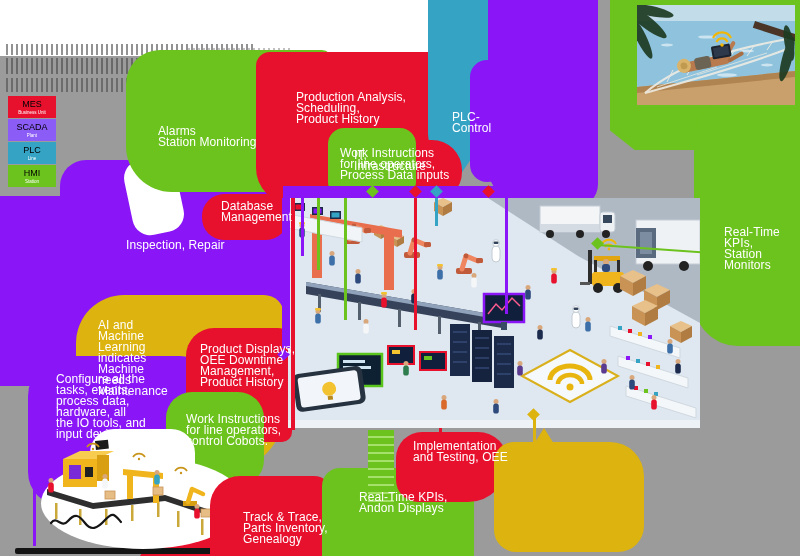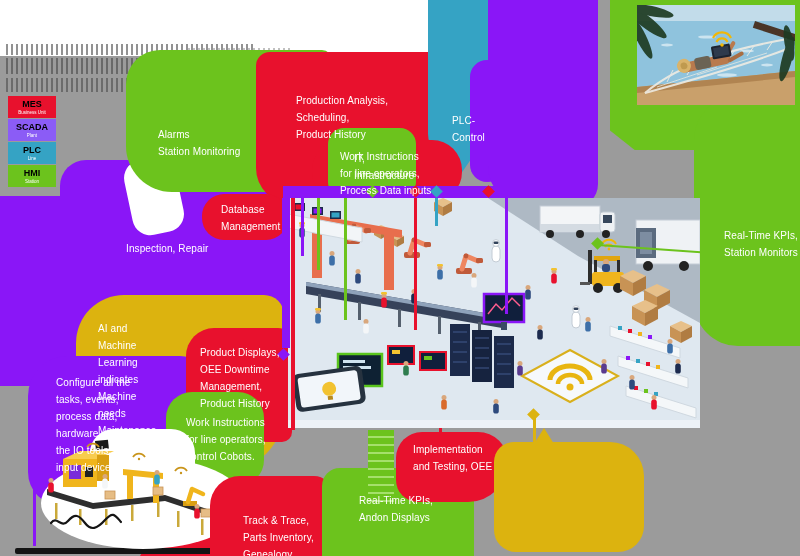--- a/index.html
+++ b/index.html
@@ -1,31 +1,31 @@
 <!DOCTYPE html>
 <html><head>
 <meta charset="utf-8">
 <style>
   html,body{margin:0;padding:0}
   #canvas{position:relative;width:800px;height:556px;background:#9b9b9b;overflow:hidden;
           font-family:"Liberation Sans",sans-serif}
   .abs{position:absolute}
   .blob{position:absolute}
-  .ct{position:absolute;font-size:10px;line-height:17px;color:#fff;white-space:pre-line;letter-spacing:.1px}
+  .ct{position:absolute;font-size:12px;line-height:11px;color:#fff;white-space:pre-line;letter-spacing:.1px}
   
   #white-top{left:0;top:0;width:432px;height:56px;background:#fff}
   .scr{position:absolute;background:repeating-linear-gradient(90deg,#636363 0 2px,transparent 2px 5px)}
   #scr1{left:6px;top:44px;width:250px;height:11px;opacity:.7}
   #scr2{left:6px;top:58px;width:178px;height:16px;opacity:.9}
   #scr3{left:6px;top:78px;width:205px;height:14px;opacity:.85}
   #scr4{left:188px;top:48px;width:104px;height:40px;opacity:.4}
   
   #legend{left:8px;top:96px;width:48px}
   .lrow{position:relative;width:48px;height:22px;margin-bottom:1px;text-align:center}
-  .lrow .big{display:block;font-weight:bold;font-size:9px;color:#000;padding-top:3px}
+  .lrow .big{display:block;font-weight:normal;font-size:9px;color:#000;padding-top:3px}
   .lrow .sub{display:block;font-size:4.5px;color:#fff;margin-top:1px}
   #lr0{background:#e8112d}#lr1{background:#8b5cf6}#lr2{background:#35a3c4}#lr3{background:#6cc31d}
   
   #b-remote{left:126px;top:50px;width:206px;height:142px;background:#6cc31d;border-radius:34px 10px 40px 46px}
   #b-production{left:256px;top:52px;width:196px;height:152px;background:#e8112d;border-radius:14px 4px 30px 36px}
   #b-plc{left:428px;top:0;width:62px;height:158px;background:#35a3c4;border-radius:0 0 24px 24px}
   #b-plc-tail{left:440px;top:152px;width:0;height:0;border-left:18px solid transparent;border-right:18px solid transparent;border-top:26px solid #35a3c4}
   #b-rta{left:488px;top:0;width:110px;height:208px;background:#8a16f7;border-radius:0 0 24px 42px}
   #b-rta-bulge{left:470px;top:60px;width:34px;height:122px;background:#8a16f7;border-radius:18px}
   #b-rta-tail{left:494px;top:202px;width:0;height:0;border-left:14px solid transparent;border-right:14px solid transparent;border-top:34px solid #8a16f7}

